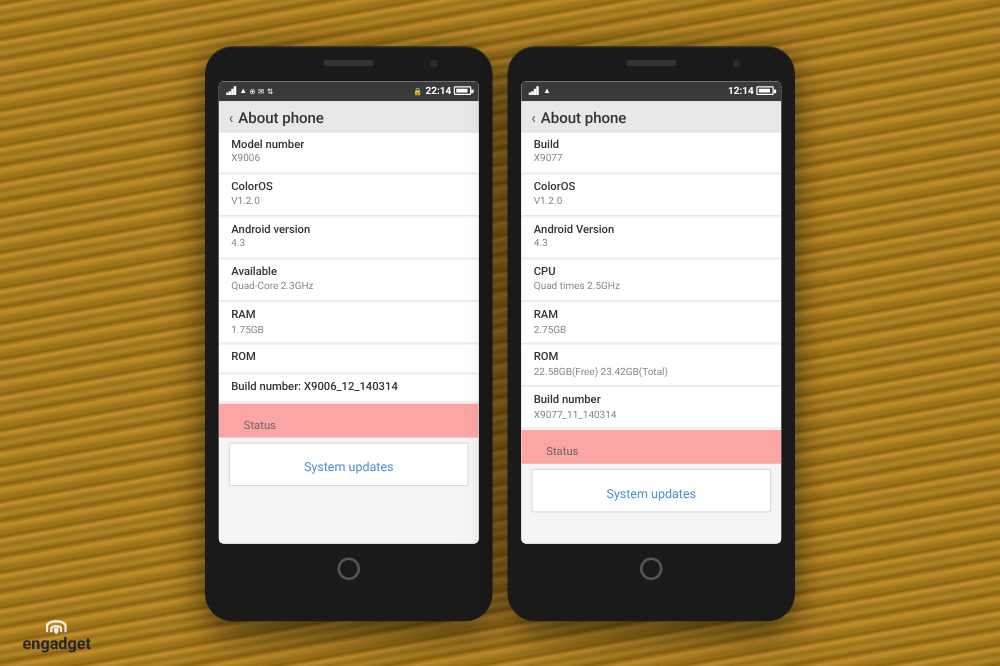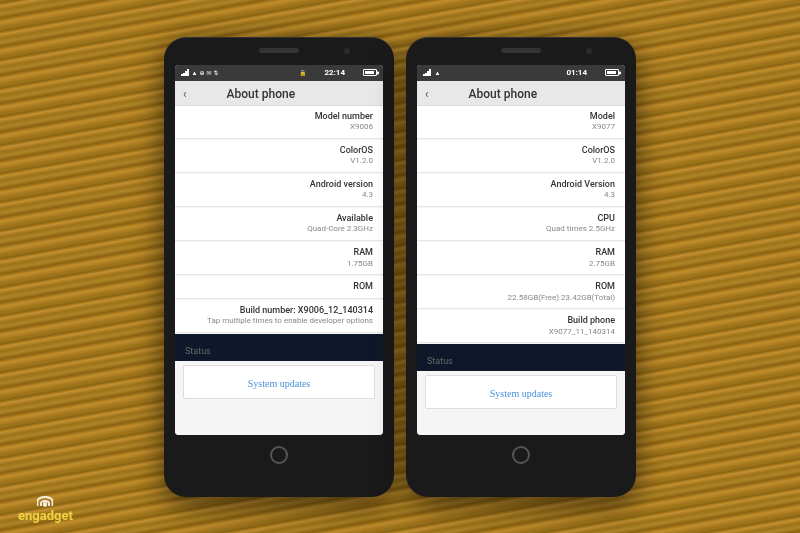--- a/index.html
+++ b/index.html
@@ -97,21 +97,21 @@
     }
 
     .status-left {
       display: flex;
       gap: 2px;
       align-items: center;
     }
 
     .status-right {
       display: flex;
-      gap: 18px;
+      gap: 2px;
       align-items: center;
     }
 
     .status-time {
       font-size: 8px;
       font-weight: bold;
     }
 
     .battery-icon {
       width: 14px;
@@ -155,87 +155,84 @@
 
     .back-arrow {
       font-size: 12px;
       color: #555;
     }
 
     .nav-title {
       font-size: 12px;
       color: #333;
       font-weight: 500;
-      margin-left: 36px;
     }
 
     
     .screen-content {
       flex: 1;
       overflow: hidden;
       background: #f5f5f5;
     }
 
     .info-list {
       padding: 0;
     }
 
     .info-item {
       padding: 5px 10px;
       border-bottom: 1px solid #e8e8e8;
       background: white;
       margin-bottom: 1px;
-      text-align: right;
     }
 
     .info-label {
       font-size: 9px;
       color: #333;
       font-weight: 500;
       line-height: 1.3;
     }
 
     .info-value {
       font-size: 8px;
       color: #888;
       line-height: 1.3;
     }
 
     .section-header {
-      padding: 5px 10px 3px;
-      background: #0f172a;
+      padding: 5px 20px 3px;
+      background: #fca5a5;
     }
 
     .section-header-text {
       font-size: 9px;
       color: #666;
     }
 
     .system-updates-btn {
       margin: 4px 8px;
       background: white;
       border: 1px solid #ddd;
       border-radius: 2px;
       text-align: center;
       padding: 7px;
       cursor: pointer;
-      font-family: Liberation Serif, serif;
     }
 
     .system-updates-text {
       font-size: 10px;
       color: #4a90d9;
     }
 
     
     .watermark {
       position: absolute;
       bottom: 10px;
       left: 18px;
-      color: #fde047;
+      color: #0f172a;
       font-size: 13px;
       font-weight: bold;
       opacity: 0.85;
       display: flex;
       flex-direction: column;
       align-items: center;
     }
 
     .wifi-signal {
       width: 20px;
@@ -341,21 +338,20 @@
           </div>
           <div class="info-item">
             <div class="info-label">RAM</div>
             <div class="info-value">1.75GB</div>
           </div>
           <div class="info-item">
             <div class="info-label">ROM</div>
           </div>
           <div class="info-item">
             <div class="info-label">Build number:  X9006_12_140314</div>
-            <div class="info-value">Tap multiple times to enable developer options</div>
           </div>
           <div class="section-header">
             <span class="section-header-text">Status</span>
           </div>
           <div class="system-updates-btn">
             <span class="system-updates-text">System updates</span>
           </div>
         </div>
       </div>
     </div>
@@ -376,36 +372,36 @@
         <div class="status-left">
           <div class="signal-small">
             <span style="height:2px"></span>
             <span style="height:3px"></span>
             <span style="height:5px"></span>
             <span style="height:7px"></span>
           </div>
           <span style="font-size:6px; margin-left:2px;">▲</span>
         </div>
         <div class="status-right">
-          <span class="status-time">01:14</span>
+          <span class="status-time">12:14</span>
           <div class="battery-icon">
             <div class="battery-fill"></div>
           </div>
         </div>
       </div>
 
       <div class="nav-bar">
         <span class="back-arrow">‹</span>
         <span class="nav-title">About phone</span>
       </div>
 
       <div class="screen-content">
         <div class="info-list">
           <div class="info-item">
-            <div class="info-label">Model</div>
+            <div class="info-label">Build</div>
             <div class="info-value">X9077</div>
           </div>
           <div class="info-item">
             <div class="info-label">ColorOS</div>
             <div class="info-value">V1.2.0</div>
           </div>
           <div class="info-item">
             <div class="info-label">Android Version</div>
             <div class="info-value">4.3</div>
           </div>
@@ -415,21 +411,21 @@
           </div>
           <div class="info-item">
             <div class="info-label">RAM</div>
             <div class="info-value">2.75GB</div>
           </div>
           <div class="info-item">
             <div class="info-label">ROM</div>
             <div class="info-value">22.58GB(Free)  23.42GB(Total)</div>
           </div>
           <div class="info-item">
-            <div class="info-label">Build phone</div>
+            <div class="info-label">Build number</div>
             <div class="info-value">X9077_11_140314</div>
           </div>
           <div class="section-header">
             <span class="section-header-text">Status</span>
           </div>
           <div class="system-updates-btn">
             <span class="system-updates-text">System updates</span>
           </div>
         </div>
       </div>

